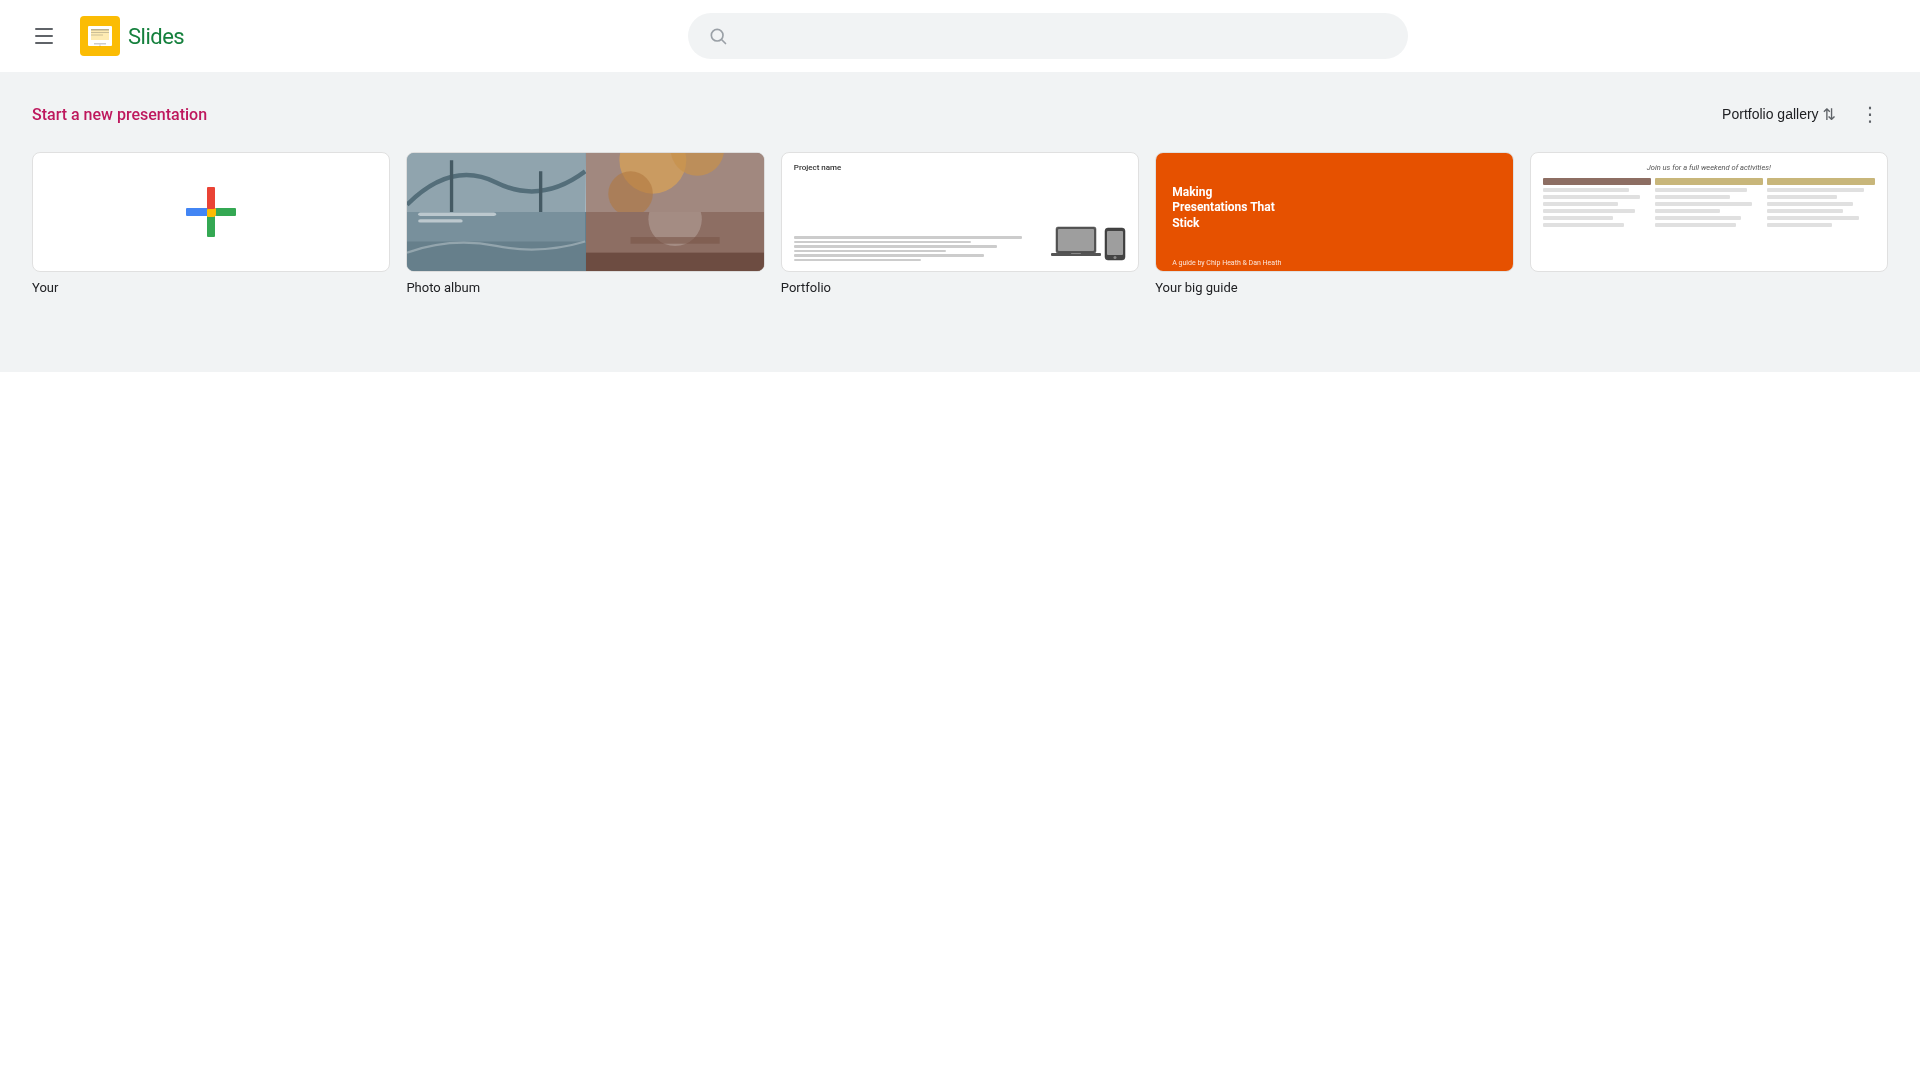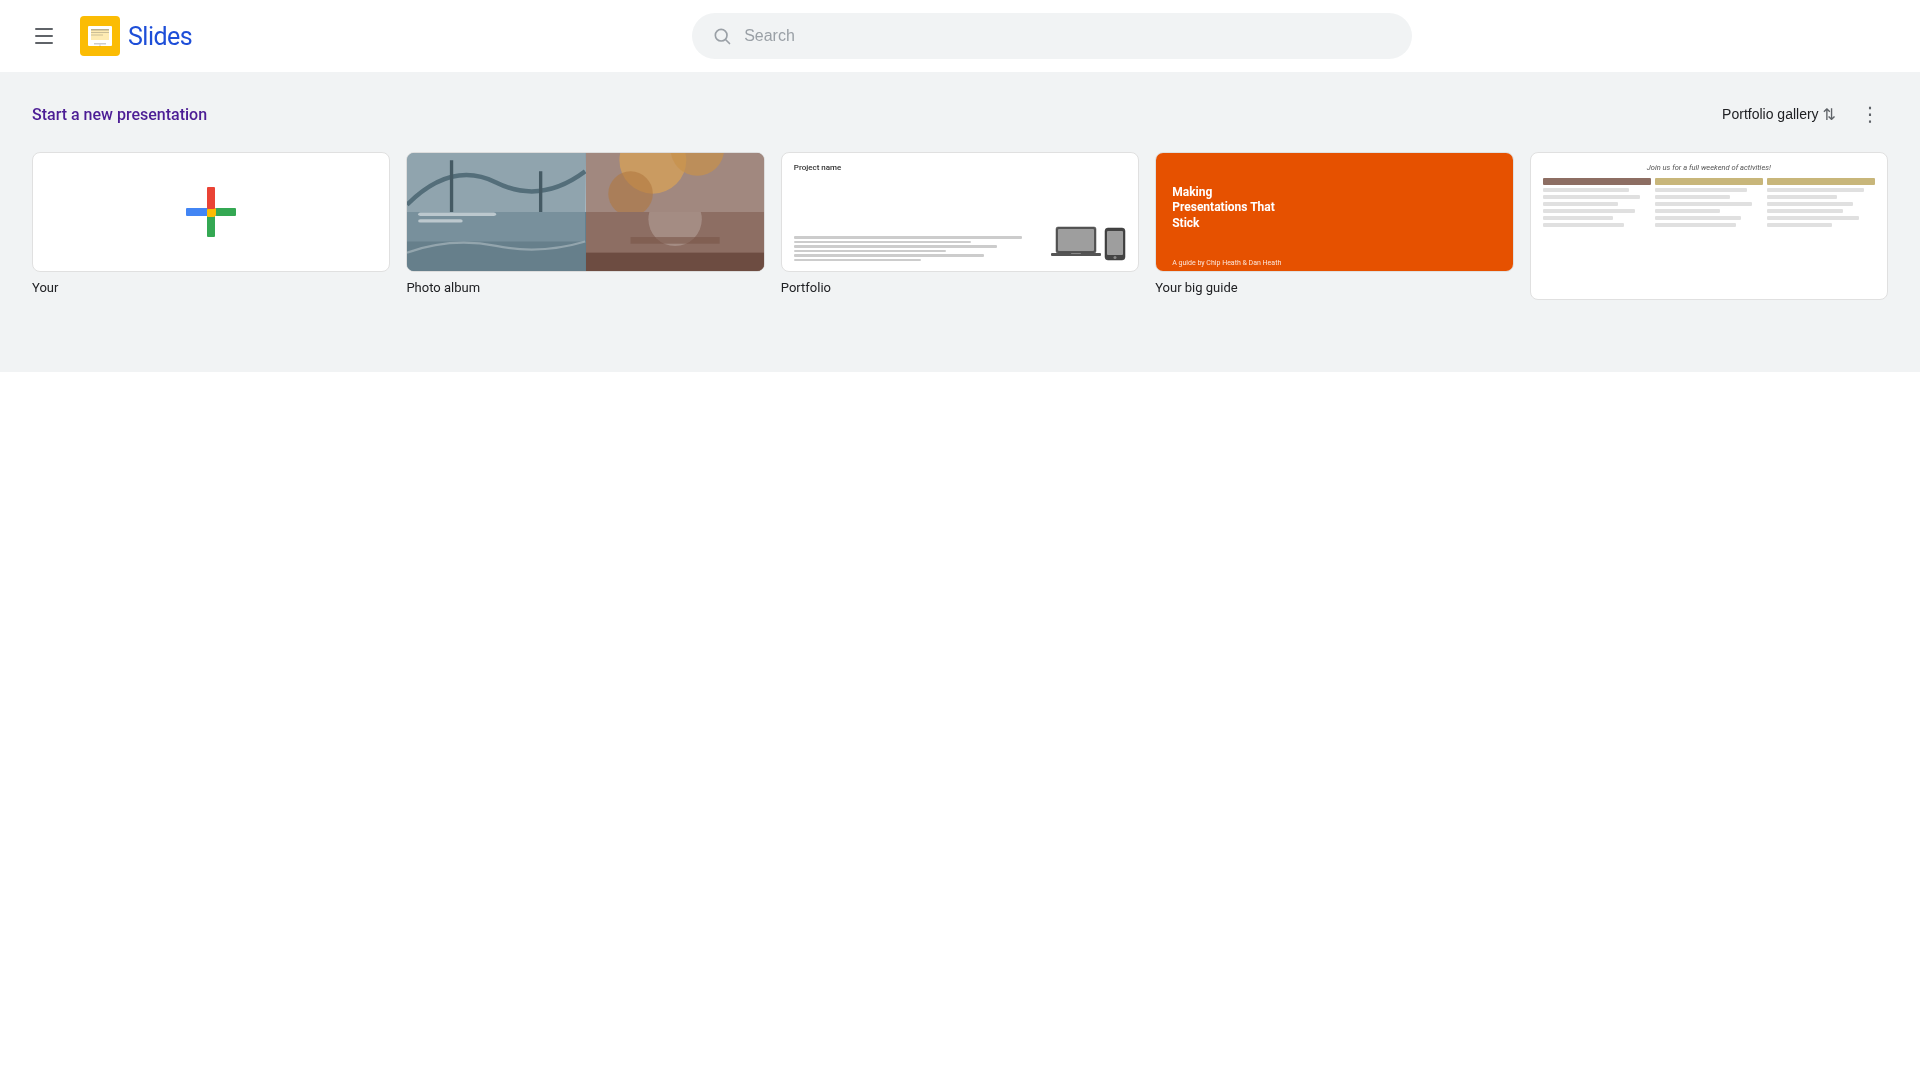--- a/index.html
+++ b/index.html
@@ -43,22 +43,22 @@
       align-items: center;
       gap: 8px;
       text-decoration: none;
       color: inherit;
     }
     .slides-icon {
       width: 40px;
       height: 40px;
     }
     .slides-title {
-      font-size: 25px;
-      color: #1d4ed8;
+      font-size: 22px;
+      color: #15803d;
       font-weight: 400;
       letter-spacing: -0.5px;
     }
     .search-bar {
       flex: 1;
       max-width: 720px;
       margin: 0 auto;
       background: #f1f3f4;
       border-radius: 24px;
       display: flex;
@@ -91,21 +91,21 @@
     }
     .template-header {
       display: flex;
       align-items: center;
       justify-content: space-between;
       margin-bottom: 20px;
     }
     .section-title {
       font-size: 16px;
       font-weight: 500;
-      color: #4c1d95;
+      color: #be185d;
     }
     .header-right {
       display: flex;
       align-items: center;
       gap: 8px;
     }
     .template-gallery-btn {
       display: flex;
       align-items: center;
       gap: 4px;
@@ -285,21 +285,20 @@
     <span class="slides-title">Slides</span>
   </div>
 
   <div class="search-bar">
     <div class="search-icon-wrap">
       <svg width="20" height="20" viewBox="0 0 24 24" fill="none">
         <circle cx="11" cy="11" r="7" stroke="#9aa0a6" stroke-width="2"></circle>
         <line x1="16.5" y1="16.5" x2="21" y2="21" stroke="#9aa0a6" stroke-width="2" stroke-linecap="round"></line>
       </svg>
     </div>
-    <input type="text" class="search-input" placeholder="Search" style="">
   </div>
 </div>
 
 <div class="template-section">
   <div class="template-header">
     <span class="section-title">Start a new presentation</span>
     <div class="header-right">
       <button class="template-gallery-btn">
         <span>Portfolio gallery</span>
         <span class="chevron-updown">⇅</span>
@@ -426,21 +425,21 @@
         <div class="big-idea-thumb">
           <div class="big-idea-line"></div>
           <div class="big-idea-title">Making<br>Presentations That<br>Stick</div>
           <div class="big-idea-subtitle">A guide by Chip Heath &amp; Dan Heath</div>
         </div>
       </div>
       <span class="template-name">Your big guide</span>
     </div>
 
     <div class="template-item">
-      <div class="template-thumb" style="padding: 10px 12px; background: rgb(255, 255, 255); height: 148px;">
+      <div class="template-thumb" style="padding: 10px 12px; background: rgb(255, 255, 255); height: 120px;">
         <div class="wedding-thumb" style="width:100%; height:100%; margin:0; padding:0;">
           <div class="wedding-title-row" style="font-size:7.5px; color:#555; margin-bottom:6px;">Join us for a full weekend of activities!</div>
           <div class="wedding-columns">
 
             <div class="wedding-col">
               <div class="wedding-col-header" style="background:#8d6e63; height:7px; border-radius:1px; width:100%;"></div>
               <div class="wedding-col-line" style="width:80%;"></div>
               <div class="wedding-col-line" style="width:90%;"></div>
               <div class="wedding-col-line" style="width:70%;"></div>
               <div class="wedding-col-line" style="width:85%;"></div>

